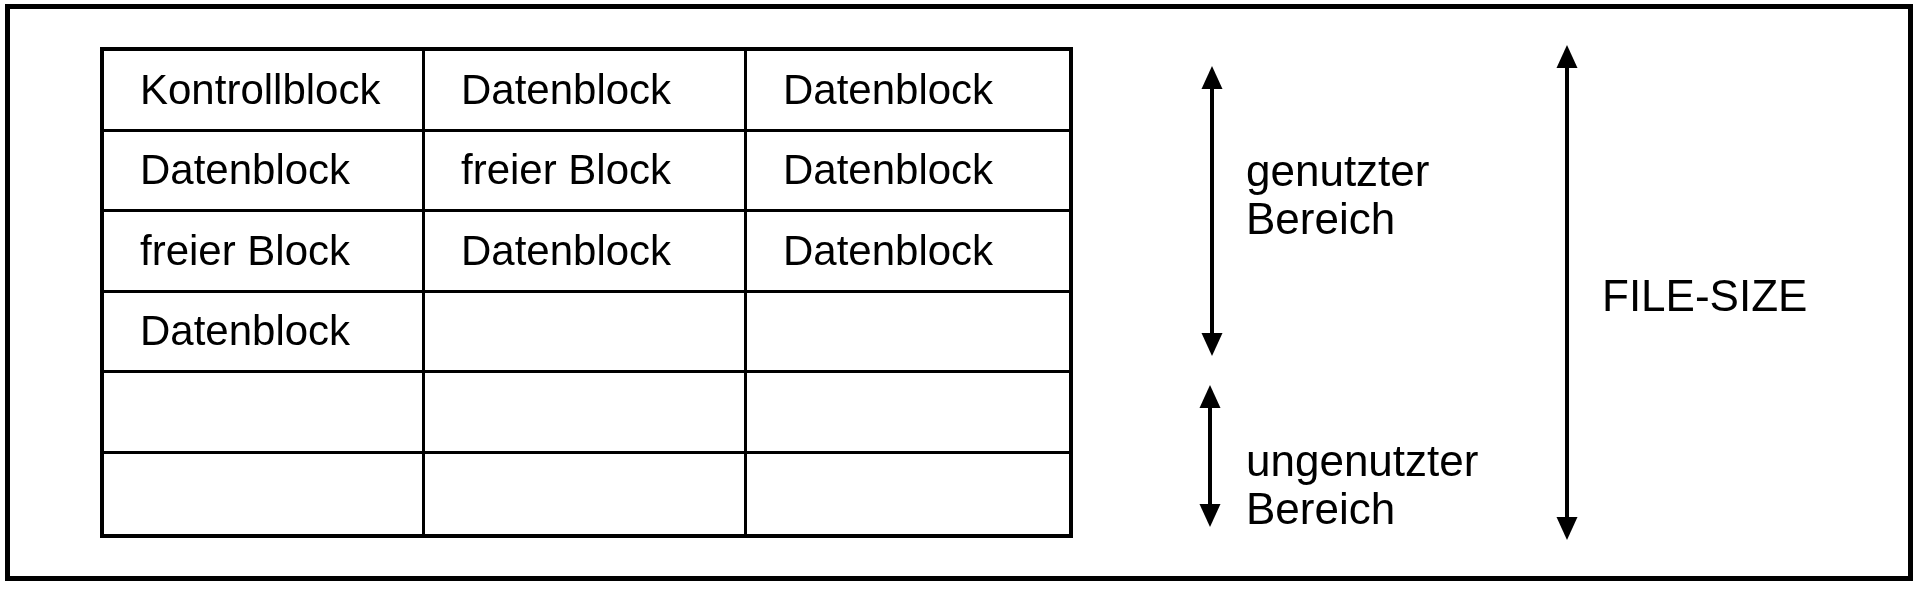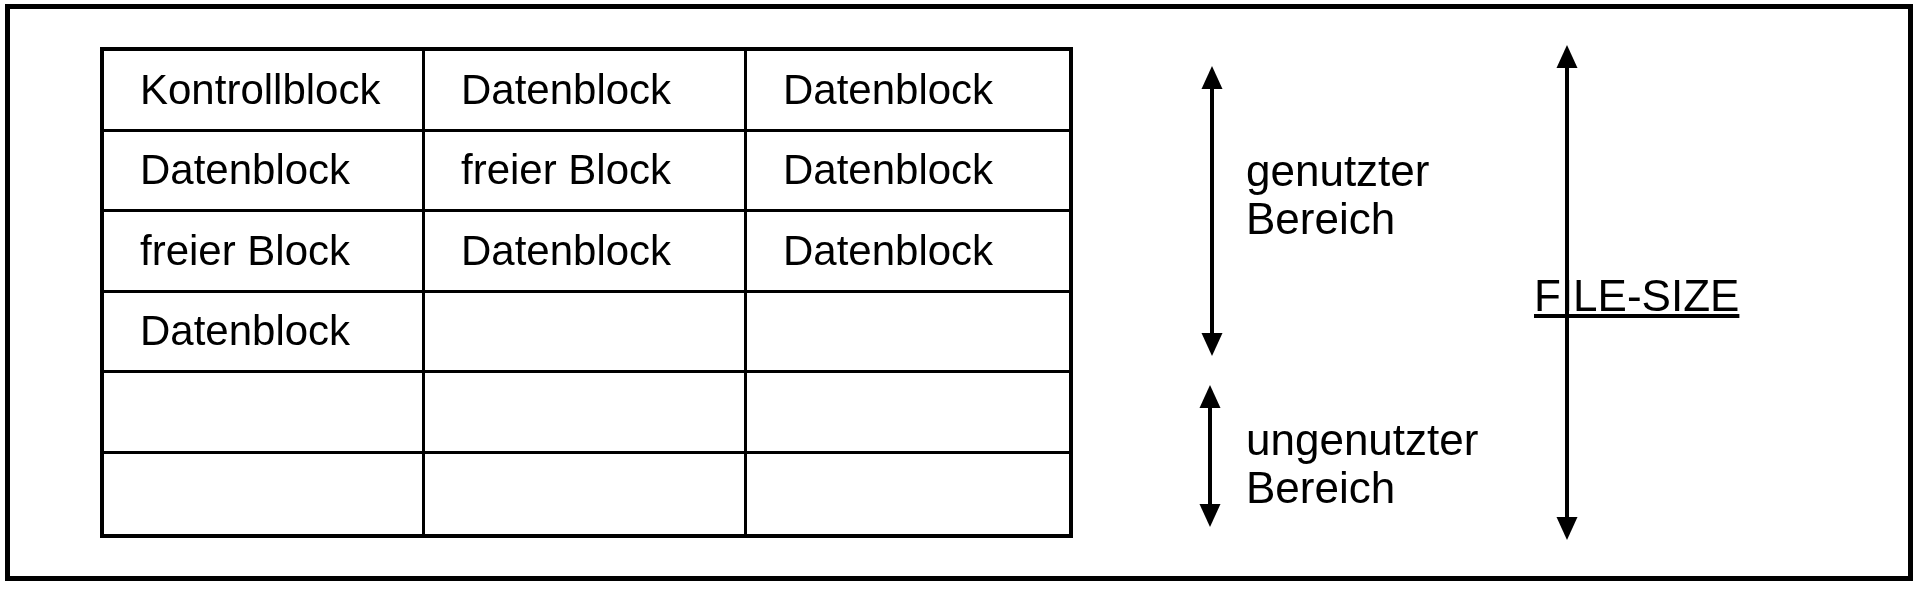--- a/index.html
+++ b/index.html
@@ -97,24 +97,24 @@
   <div class="annot" style="left:1246px; top:147px;">
     <div>genutzter</div>
     <div>Bereich</div>
   </div>
 
   <svg class="arrow" style="left:1196px; top:385px;" width="28" height="142" viewBox="0 0 28 142">
     <line x1="14" y1="18" x2="14" y2="124" stroke="#000000" stroke-width="4"></line>
     <polygon points="14,0 3.5,23 24.5,23" fill="#000000"></polygon>
     <polygon points="14,142 3.5,119 24.5,119" fill="#000000"></polygon>
   </svg>
-  <div class="annot" style="left:1246px; top:416px;">
+  <div class="annot" style="left:1246px; top:437px;">
     <div>ungenutzter</div>
     <div>Bereich</div>
   </div>
 
   <svg class="arrow" style="left:1553px; top:45px;" width="28" height="495" viewBox="0 0 28 495">
     <line x1="14" y1="18" x2="14" y2="477" stroke="#000000" stroke-width="4"></line>
     <polygon points="14,0 3.5,23 24.5,23" fill="#000000"></polygon>
     <polygon points="14,495 3.5,472 24.5,472" fill="#000000"></polygon>
   </svg>
-  <div class="annot" style="left:1534px; top:272px;text-decoration:underline;">FILE-SIZE</div>
+  <div class="annot" style="left:1602px; top:272px;">FILE-SIZE</div>
 </div>
 
 </body></html>

